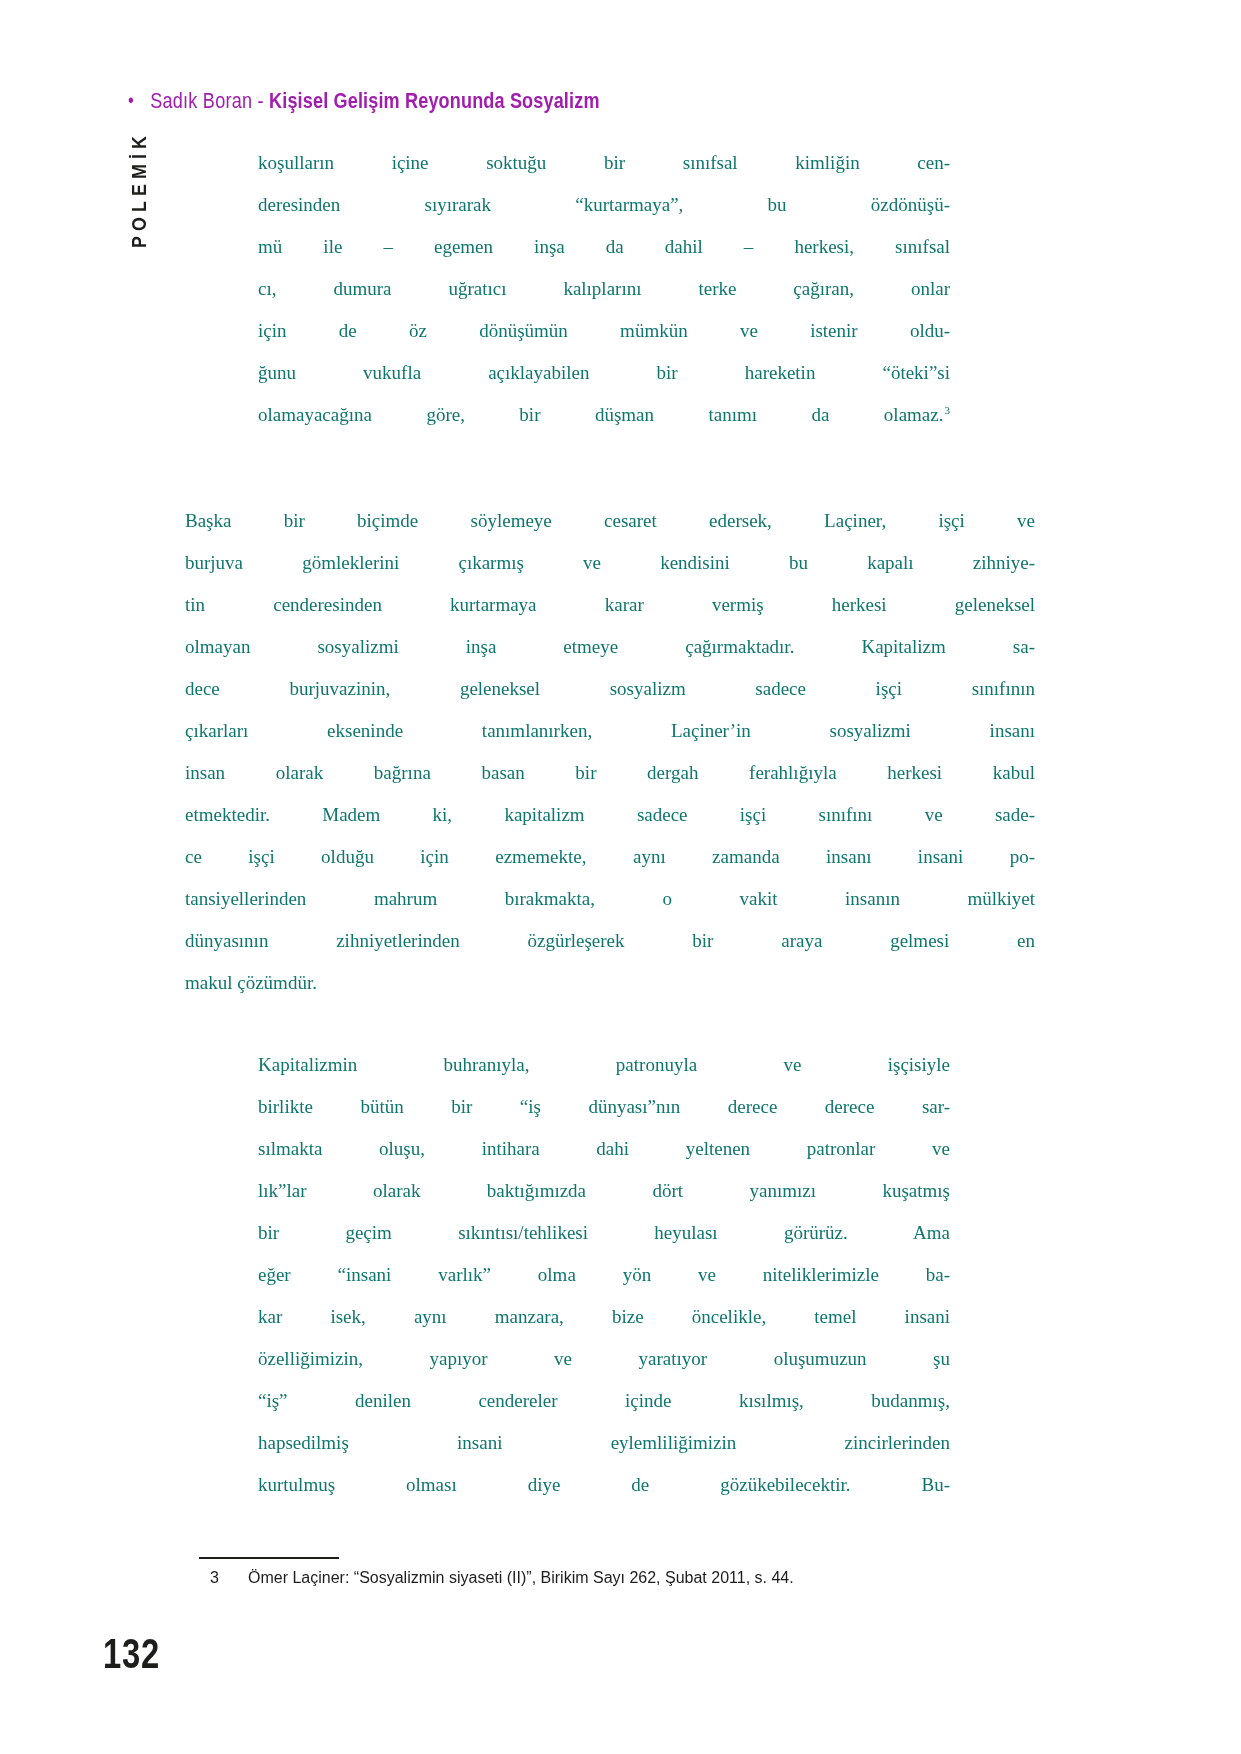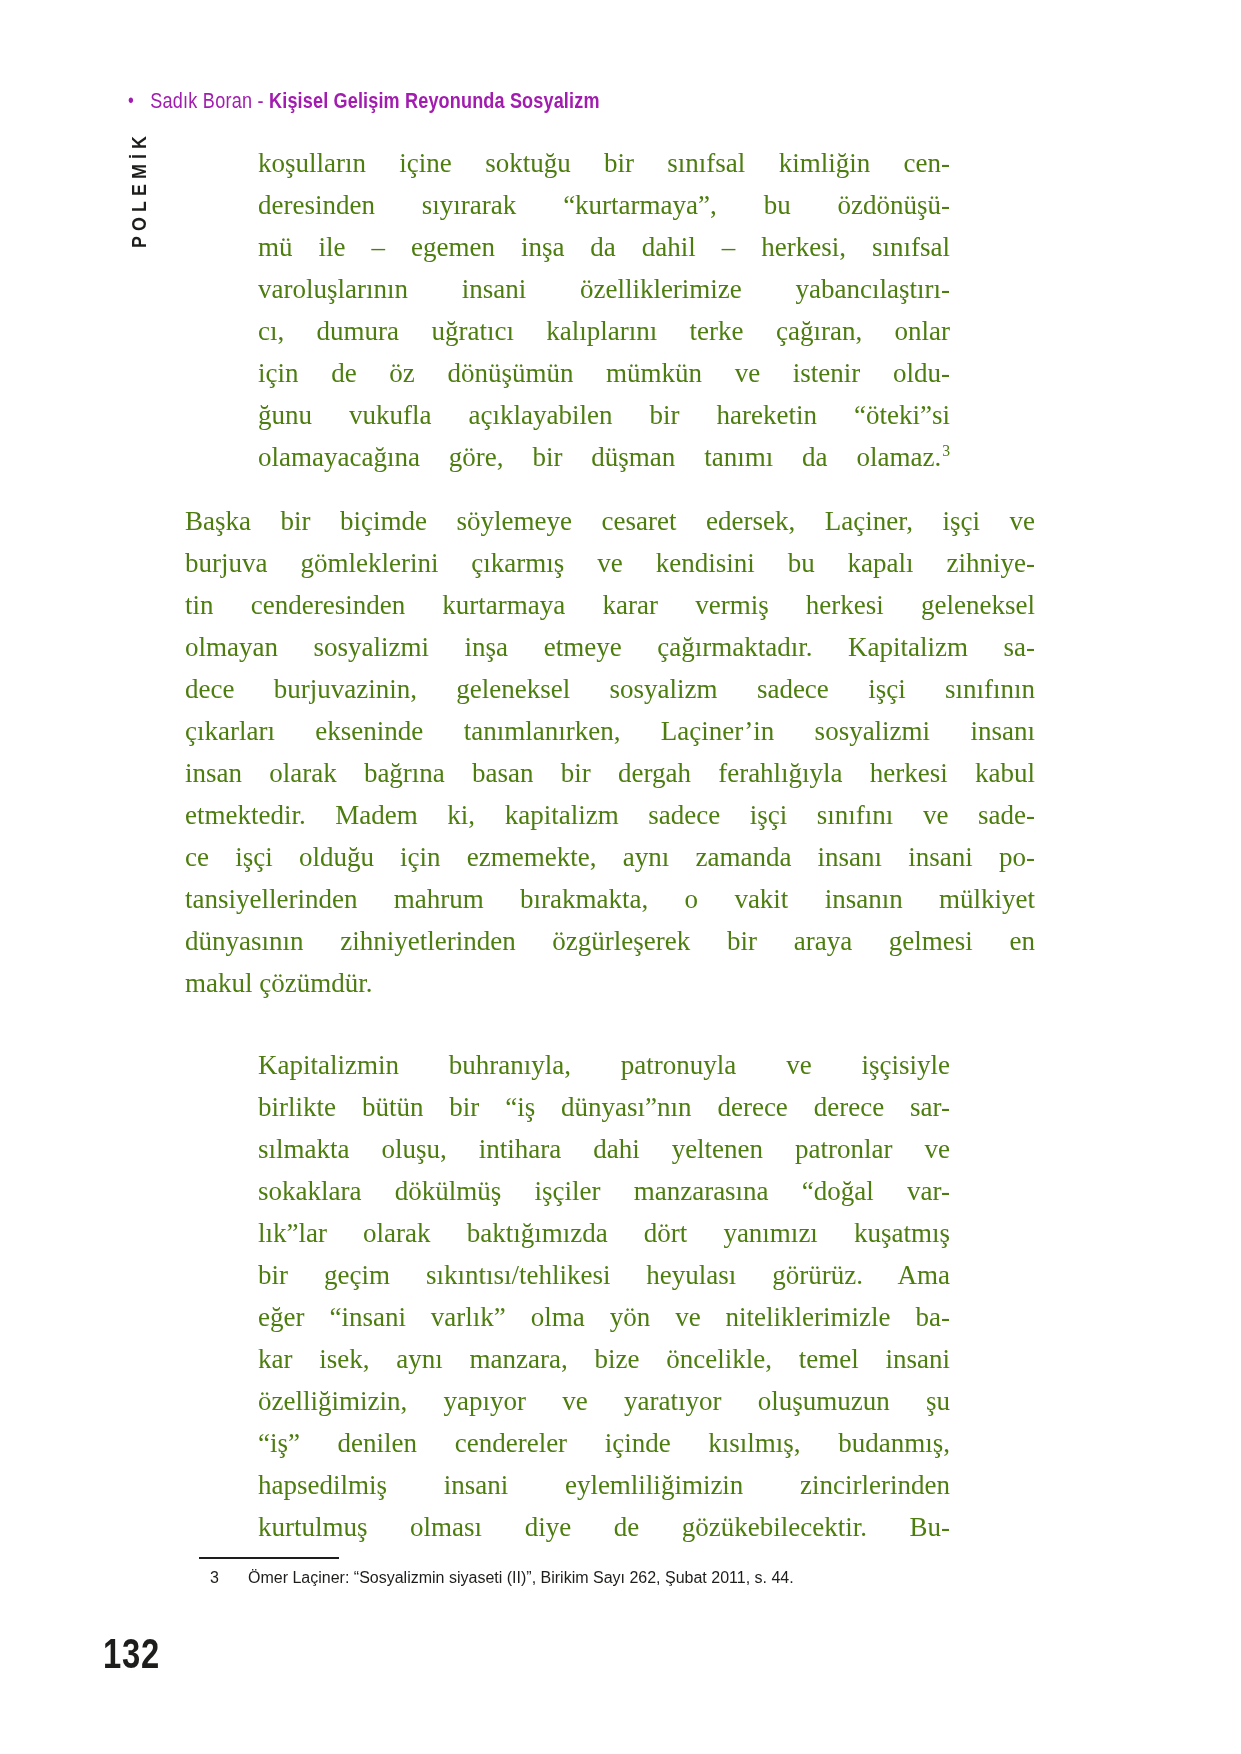--- a/index.html
+++ b/index.html
@@ -43,23 +43,23 @@
     font-family: "Liberation Sans", sans-serif;
     font-weight: 700;
     font-size: 21px;
     letter-spacing: 6px;
     color: #1d1d1b;
   }
 
   
   .textblock {
     position: absolute;
-    font-size: 27px;
+    font-size: 19px;
     line-height: 42px;
-    color: #4d7c0f;
+    color: #0f766e;
   }
   .quote1 { left: 258px; top: 142px;  width: 692px; }
   .para1  { left: 185px; top: 500px;  width: 850px; }
   .quote2 { left: 258px; top: 1044px; width: 692px; }
 
   .line { text-align: justify; text-align-last: justify; }
   .line.last { text-align: center; text-align-last: left; }
   sup.fnref { font-size: 0.58em; vertical-align: super; line-height: 0; margin-left: 1px; }
 
   
@@ -111,21 +111,20 @@
       <span class="header-title">Kişisel Gelişim Reyonunda Sosyalizm</span>
     </span>
   </div>
 
   <div class="polemik">POLEMİK</div>
 
   <div class="textblock quote1">
     <div class="line">koşulların içine soktuğu bir sınıfsal kimliğin cen-</div>
     <div class="line">deresinden sıyırarak “kurtarmaya”, bu özdönüşü-</div>
     <div class="line">mü ile – egemen inşa da dahil – herkesi, sınıfsal</div>
-    <div class="line">varoluşlarının insani özelliklerimize yabancılaştırı-</div>
     <div class="line">cı, dumura uğratıcı kalıplarını terke çağıran, onlar</div>
     <div class="line">için de öz dönüşümün mümkün ve istenir oldu-</div>
     <div class="line">ğunu vukufla açıklayabilen bir hareketin “öteki”si</div>
     <div class="line"><span>olamayacağına göre, bir düşman tanımı da olamaz.</span><sup class="fnref">3</sup></div>
   </div>
 
   <div class="textblock para1">
     <div class="line">Başka bir biçimde söylemeye cesaret edersek, Laçiner, işçi ve</div>
     <div class="line">burjuva gömleklerini çıkarmış ve kendisini bu kapalı zihniye-</div>
     <div class="line">tin cenderesinden kurtarmaya karar vermiş herkesi geleneksel</div>
@@ -137,21 +136,20 @@
     <div class="line">ce işçi olduğu için ezmemekte, aynı zamanda insanı insani po-</div>
     <div class="line">tansiyellerinden mahrum bırakmakta, o vakit insanın mülkiyet</div>
     <div class="line">dünyasının zihniyetlerinden özgürleşerek bir araya gelmesi en</div>
     <div class="line last">makul çözümdür.</div>
   </div>
 
   <div class="textblock quote2">
     <div class="line">Kapitalizmin buhranıyla, patronuyla ve işçisiyle</div>
     <div class="line">birlikte bütün bir “iş dünyası”nın derece derece sar-</div>
     <div class="line">sılmakta oluşu, intihara dahi yeltenen patronlar ve</div>
-    <div class="line">sokaklara dökülmüş işçiler manzarasına “doğal var-</div>
     <div class="line">lık”lar olarak baktığımızda dört yanımızı kuşatmış</div>
     <div class="line">bir geçim sıkıntısı/tehlikesi heyulası görürüz. Ama</div>
     <div class="line">eğer “insani varlık” olma yön ve niteliklerimizle ba-</div>
     <div class="line">kar isek, aynı manzara, bize öncelikle, temel insani</div>
     <div class="line">özelliğimizin, yapıyor ve yaratıyor oluşumuzun şu</div>
     <div class="line">“iş” denilen cendereler içinde kısılmış, budanmış,</div>
     <div class="line">hapsedilmiş insani eylemliliğimizin zincirlerinden</div>
     <div class="line">kurtulmuş olması diye de gözükebilecektir. Bu-</div>
   </div>
 

